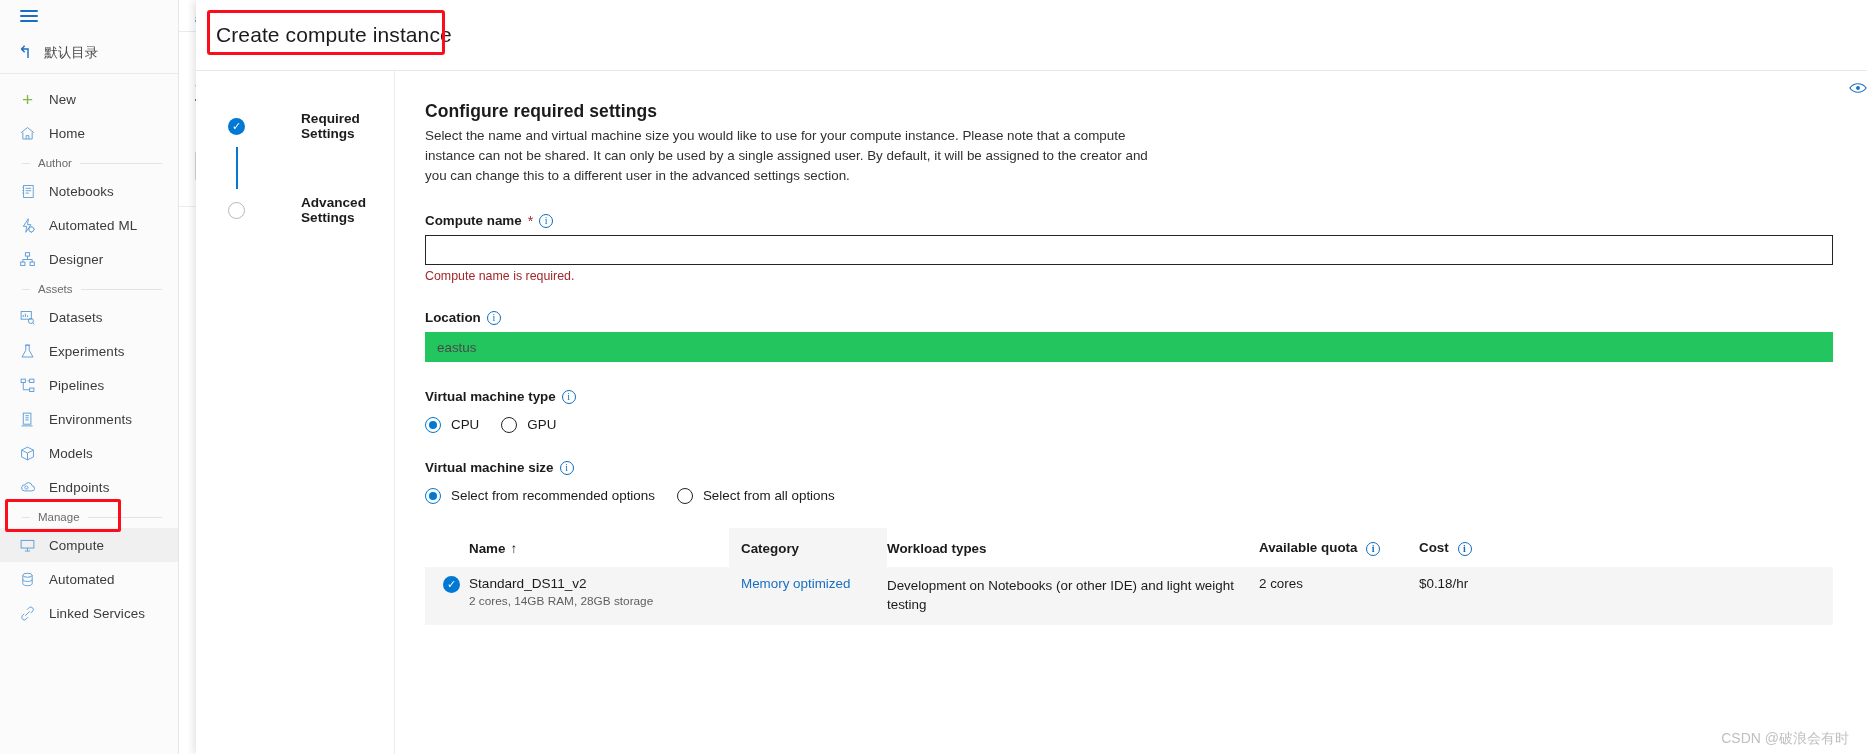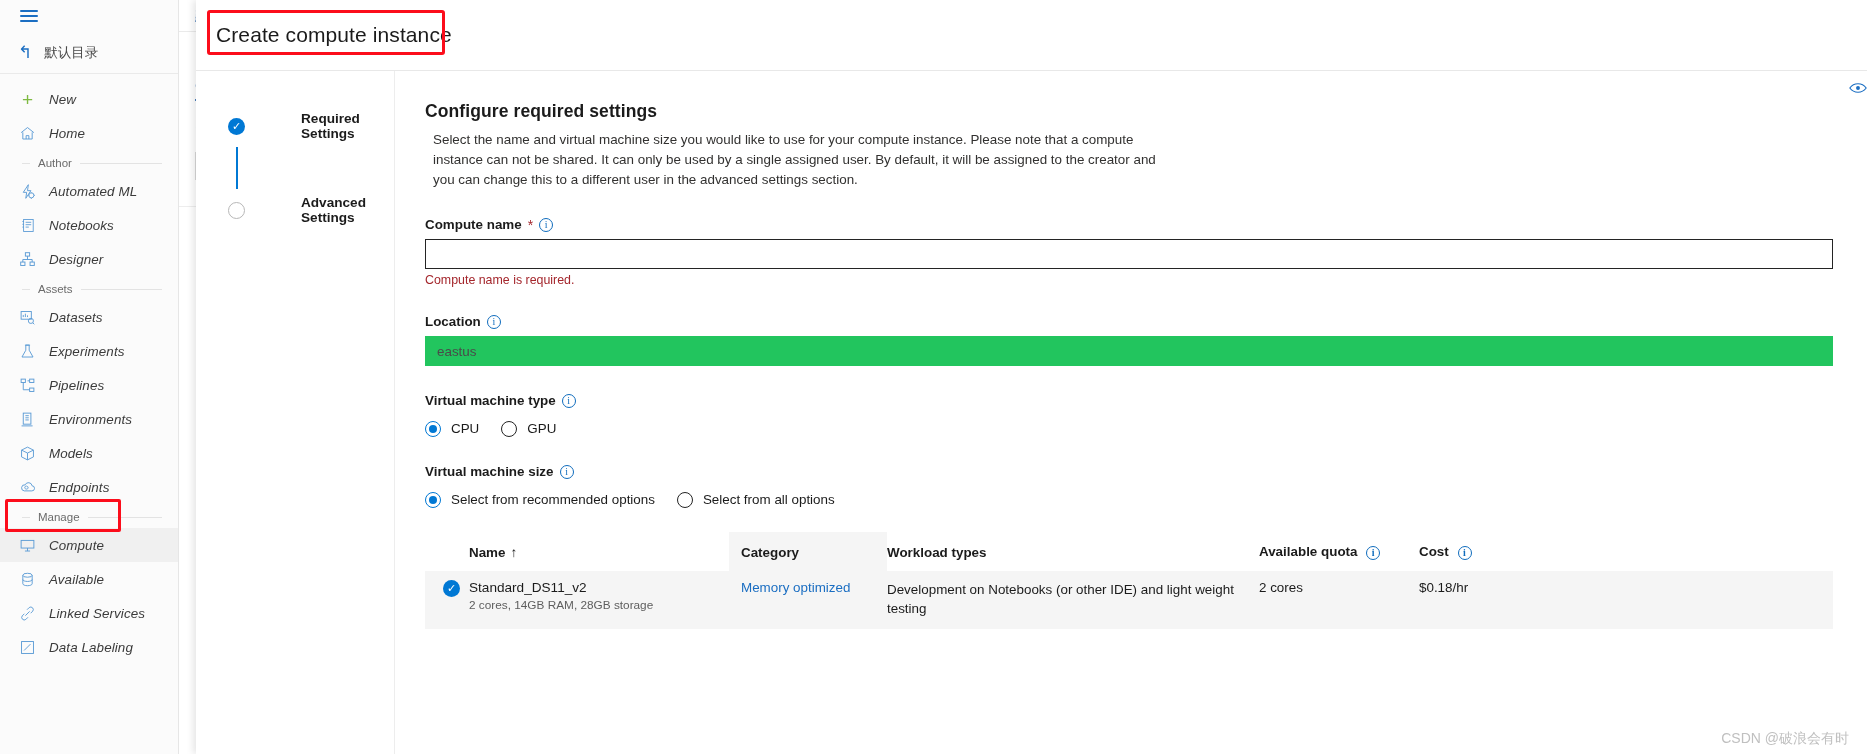--- a/index.html
+++ b/index.html
@@ -30,21 +30,21 @@
   .nav-dir .dirtext { color:#4a4a4a; font-size:13.5px; }
 
   .nav-list { padding-top: 8px; }
   .nav-item {
     height: 34px; display:flex; align-items:center; gap:12px;
     padding-left: 18px; cursor: default; position: relative;
   }
   .nav-item.selected { background:#f0f0f0; }
   .nav-item .ico { width: 19px; height: 19px; display:flex; align-items:center; justify-content:center; color:#5b9bd5; flex: 0 0 19px;}
   .nav-item .ico svg { display:block; }
-  .nav-label { font-size: 13.4px; color:#3b3b3b; letter-spacing: .1px; white-space: nowrap; font-style: italic;}
+  .nav-label { font-size: 13.4px; color:#3b3b3b; letter-spacing: .1px; white-space: nowrap;}
   .nav-group {
     display:flex; align-items:center; gap:8px; padding: 7px 16px 5px 22px;
     font-size: 11.5px; color:#6b6b6b;
   }
   .nav-group .line { flex: 1; height:1px; background:#e3e3e3; }
   .nav-group .line.left { flex: 0 0 8px; }
 
   
   .plus-green { color:#7fba42; font-size: 19px; line-height:1; font-weight: 300;}
 
@@ -91,21 +91,21 @@
   .step { display:flex; align-items:center; gap: 12px; }
   .step-bullet { width:17px; height:17px; border-radius:50%; flex:0 0 17px; display:flex; align-items:center; justify-content:center;}
   .step-bullet.done { background:#0078d4; color:#fff; font-size:11px; }
   .step-bullet.todo { border: 1.6px solid #b7b7b7; background:#fff; }
   .step-label { font-size: 13.6px; color:#1b1b1b; font-weight: bold; padding-left: 44px; }
   .step-conn { width:2px; height: 42px; background:#0078d4; margin: 6px 0 6px 8px; }
 
   
   .form { flex:1; padding: 30px 34px 0 30px; position:relative; min-width:0; }
   .form-h1 { font-size: 17.5px; color:#1b1b1b; font-weight:600; margin: 0 0 4px 0; letter-spacing:.1px;}
-  .form-desc { font-size: 13.4px; color:#323130; line-height: 20px; max-width: 745px; margin:8px; }
+  .form-desc { font-size: 13.4px; color:#323130; line-height: 20px; max-width: 745px; margin:0; }
 
   .field-label-row { display:flex; align-items:center; gap:6px; margin-top: 27px; }
   .field-label { font-size: 13.4px; color:#1b1b1b; font-weight: 600; }
   .req-star { color:#a4262c; font-size: 14px; line-height:1; }
   .info-i {
     width:14px;height:14px;border:1.2px solid #0f6cbd;border-radius:50%;
     color:#0f6cbd;font-size:10px;line-height:12px;text-align:center;
     font-family:"Liberation Serif", serif; display:inline-block;
   }
   .eye-icon { position:absolute; right: 0px; top: 9px; color:#0f6cbd; }
@@ -213,41 +213,41 @@
         <span class="nav-label">Home</span>
       </div>
 
       <div class="nav-group">
         <span class="line left"></span>
         <span>Author</span>
         <span class="line"></span>
       </div>
       <div class="nav-item">
         <span class="ico">
-          <svg width="17" height="17" viewBox="0 0 20 20" fill="none" stroke="#5b9bd5" stroke-width="1.1">
-            <path d="M11 2 5 11h4l-1 7 6-9h-4z"></path>
-              <circle cx="14.5" cy="14.5" r="3"></circle>
-              <path d="M14.5 12.2v-1M14.5 17.8v1M12.2 14.5h-1M17.8 14.5h1"></path>
-          </svg>
-        </span>
-        <span class="nav-label">Automated ML</span>
-      </div>
-      <div class="nav-item">
-        <span class="ico">
           <svg width="16" height="17" viewBox="0 0 20 20" fill="none" stroke="#5b9bd5" stroke-width="1.1">
             <rect x="4.5" y="2.5" width="12" height="15"></rect>
               <path d="M7 6h7M7 9h7M7 12h4"></path>
               <path d="M3 5h2M3 8.5h2M3 12h2"></path>
           </svg>
         </span>
         <span class="nav-label">Notebooks</span>
       </div>
       <div class="nav-item">
         <span class="ico">
           <svg width="17" height="17" viewBox="0 0 20 20" fill="none" stroke="#5b9bd5" stroke-width="1.1">
+            <path d="M11 2 5 11h4l-1 7 6-9h-4z"></path>
+              <circle cx="14.5" cy="14.5" r="3"></circle>
+              <path d="M14.5 12.2v-1M14.5 17.8v1M12.2 14.5h-1M17.8 14.5h1"></path>
+          </svg>
+        </span>
+        <span class="nav-label">Automated ML</span>
+      </div>
+      <div class="nav-item">
+        <span class="ico">
+          <svg width="17" height="17" viewBox="0 0 20 20" fill="none" stroke="#5b9bd5" stroke-width="1.1">
             <rect x="7.5" y="2" width="5" height="4"></rect>
               <rect x="2" y="13" width="5" height="4"></rect>
               <rect x="13" y="13" width="5" height="4"></rect>
             <path d="M10 6v4M4.5 13V10h11v3"></path>
           </svg>
         </span>
         <span class="nav-label">Designer</span>
       </div>
 
       <div class="nav-group">
@@ -330,40 +330,31 @@
         <span class="nav-label">Compute</span>
       </div>
       <div class="nav-item">
         <span class="ico">
           <svg width="17" height="17" viewBox="0 0 20 20" fill="none" stroke="#5b9bd5" stroke-width="1.1">
             <ellipse cx="10" cy="5" rx="5.5" ry="2.3"></ellipse>
               <path d="M4.5 5v10c0 1.3 2.5 2.3 5.5 2.3s5.5-1 5.5-2.3V5"></path>
               <path d="M4.5 10c0 1.3 2.5 2.3 5.5 2.3s5.5-1 5.5-2.3"></path>
           </svg>
         </span>
-        <span class="nav-label">Available</span>
+        <span class="nav-label">Automated</span>
       </div>
       <div class="nav-item">
         <span class="ico">
           <svg width="17" height="17" viewBox="0 0 20 20" fill="none" stroke="#5b9bd5" stroke-width="1.1">
             <path d="M7.5 12.5 12.5 7.5"></path>
               <path d="M9.5 5.5 12 3a3 3 0 0 1 4.2 4.2l-2.5 2.5"></path>
               <path d="M10.5 14.5 8 17a3 3 0 0 1-4.2-4.2l2.5-2.5"></path>
           </svg>
         </span>
         <span class="nav-label">Linked Services</span>
-      </div>
-      <div class="nav-item">
-        <span class="ico">
-          <svg width="17" height="17" viewBox="0 0 20 20" fill="none" stroke="#5b9bd5" stroke-width="1.1">
-            <rect x="3" y="3" width="14" height="14"></rect>
-              <path d="M6 13.5 13.5 6"></path>
-          </svg>
-        </span>
-        <span class="nav-label">Data Labeling</span>
       </div>
     </div>
 
     <div id="compute-highlight"></div>
   </div>
 
   <div id="panel">
 
     <div class="panel-header">
       <span class="panel-title">Create compute instance</span>

